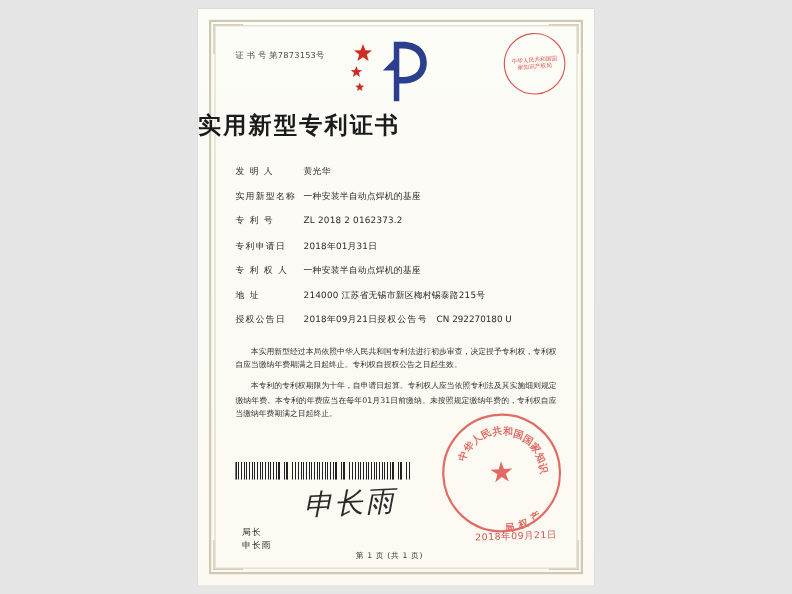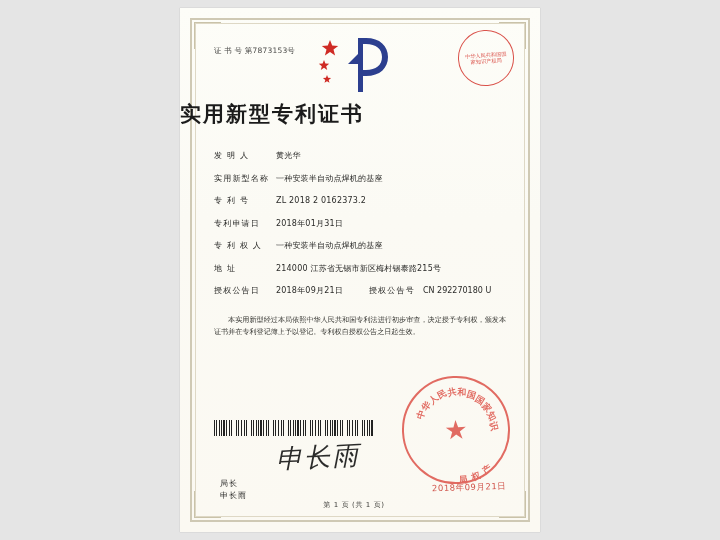--- a/index.html
+++ b/index.html
@@ -140,21 +140,20 @@
     letter-spacing: 1.2px;
     color: #2a2a28;
   }
   .field-value {
     flex: 1 1 auto;
     letter-spacing: 0.2px;
   }
   .field-row.split .field-value { flex: 0 0 auto; }
   .field-label2 {
     flex: 0 0 auto;
-    margin-left: 26px;
     letter-spacing: 1.2px;
   }
   .field-value2 {
     margin-left: 8px;
   }
 
   .body-text {
     position: absolute;
     left: 34px;
     top: 306px;
@@ -332,21 +331,22 @@
         <div class="field-row split">
           <div class="field-label">授权公告日</div>
           <div class="field-value">2018年09月21日</div>
           <div class="field-label2">授权公告号</div>
           <div class="field-value2">CN 292270180 U</div>
         </div>
 
       </div>
 
       <div class="body-text">
-        <p>本实用新型经过本局依照中华人民共和国专利法进行初步审查，决定授予专利权，颁发本证书并在专利登记簿上予以登记。专利权自授权公告之日起生效。</p>
+        <p>本实用新型经过本局依照中华人民共和国专利法进行初步审查，决定授予专利权，专利权自应当缴纳年费期满之日起终止。专利权自授权公告之日起生效。</p>
+        <p>本专利的专利权期限为十年，自申请日起算。专利权人应当依照专利法及其实施细则规定缴纳年费。本专利的年费应当在每年01月31日前缴纳。未按照规定缴纳年费的，专利权自应当缴纳年费期满之日起终止。</p>
       </div>
 
       <div class="barcode"></div>
 
       <div class="signer">
         <div>局长</div>
         <div>申长雨</div>
       </div>
 
       <div class="signature">申长雨</div>

